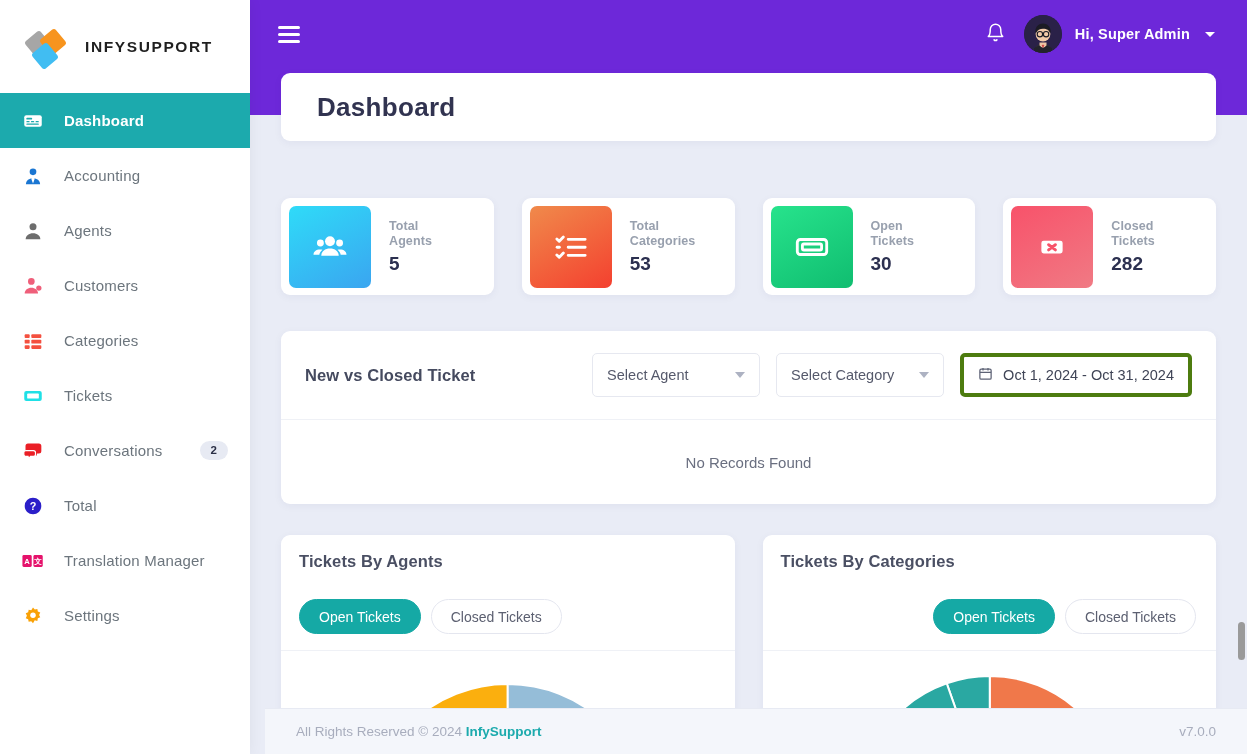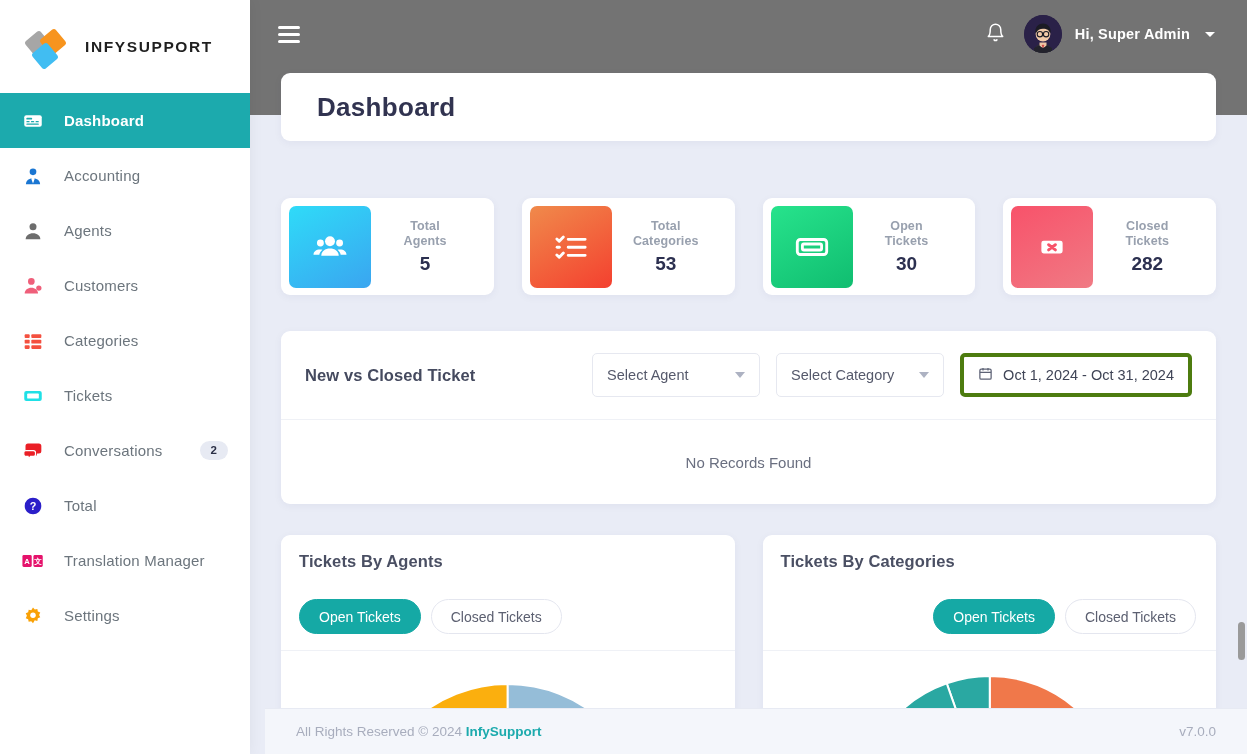--- a/index.html
+++ b/index.html
@@ -55,21 +55,21 @@
     border-radius: 11px; padding: 4px 11px; line-height: 1;
   }
 
   
   .main {
     flex: 1 1 auto; height: 754px; position: relative;
     background: #e9ecf6; overflow: hidden;
   }
   .topbar {
     position: absolute; top: 0; left: 0; right: 0; height: 115px;
-    background: #737373;
+    background: #6d28d9;
   }
   .topbar-inner {
     height: 68px; display: flex; align-items: center;
     padding: 0 32px 0 28px;
   }
   .hamburger { width: 26px; cursor: pointer; }
   .hamburger span {
     display: block; height: 3px; background: #fff;
     border-radius: 2px; margin: 4px 0; width: 22px;
   }
@@ -101,21 +101,21 @@
   .page-title-card {
     background: #ffffff; border-radius: 9px; height: 68px;
     display: flex; align-items: center; padding-left: 36px;
     box-shadow: 0 2px 8px rgba(40,45,90,0.05);
   }
   .page-title {
     font-size: 26px; font-weight: 700; color: #313350; letter-spacing: 0.3px;
   }
 
   
-  .stats { display: flex; gap: 28px; margin-top: 57px; text-align: center; }
+  .stats { display: flex; gap: 28px; margin-top: 57px; }
   .stat-card {
     flex: 1 1 0; background: #fff; border-radius: 9px;
     height: 97px; display: flex; align-items: center;
     padding: 0 14px 0 0; box-shadow: 0 2px 8px rgba(40,45,90,0.05);
     overflow: hidden;
   }
   .stat-ico {
     width: 82px; height: 82px; border-radius: 7px; margin: 0 18px 0 8px;
     display: flex; align-items: center; justify-content: center;
     flex: 0 0 82px; color: #fff;

